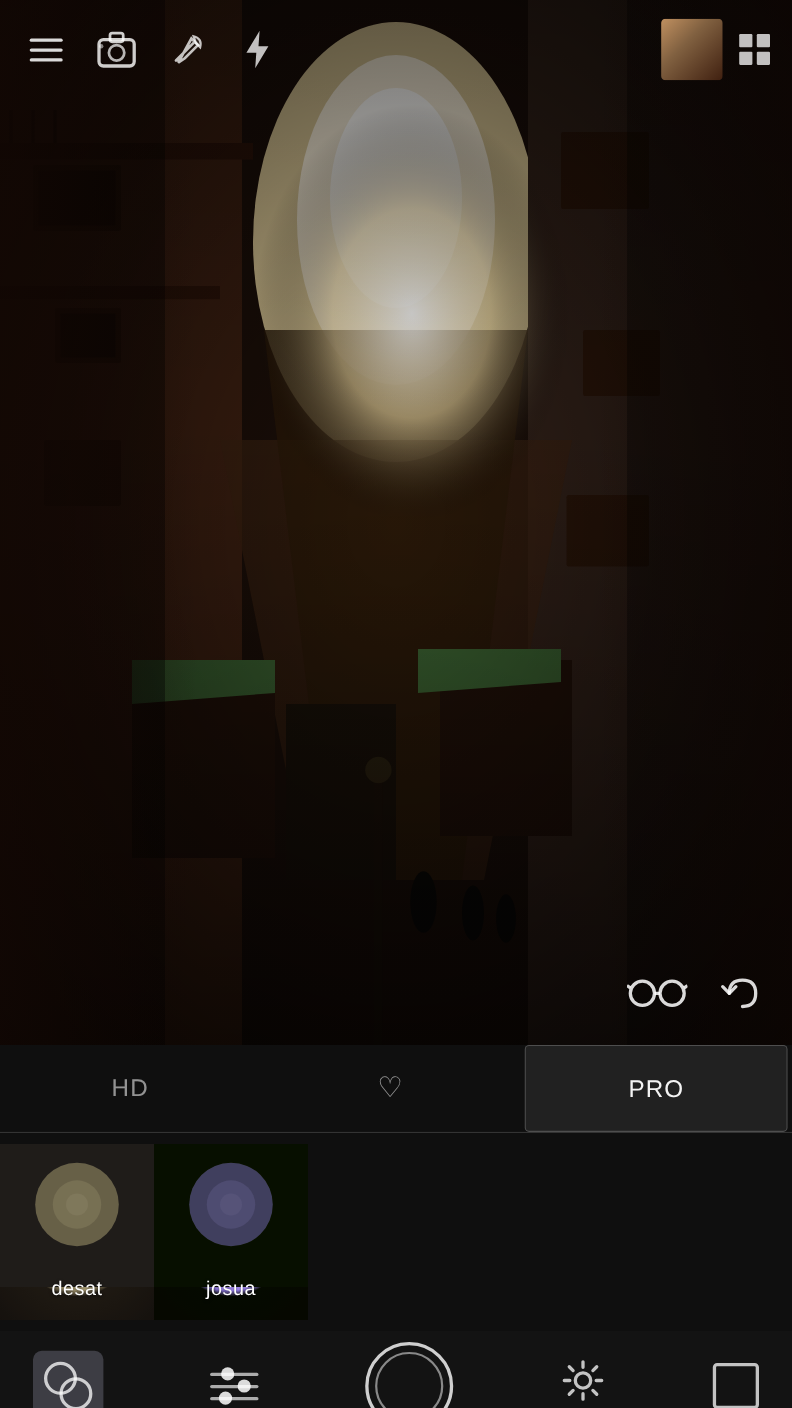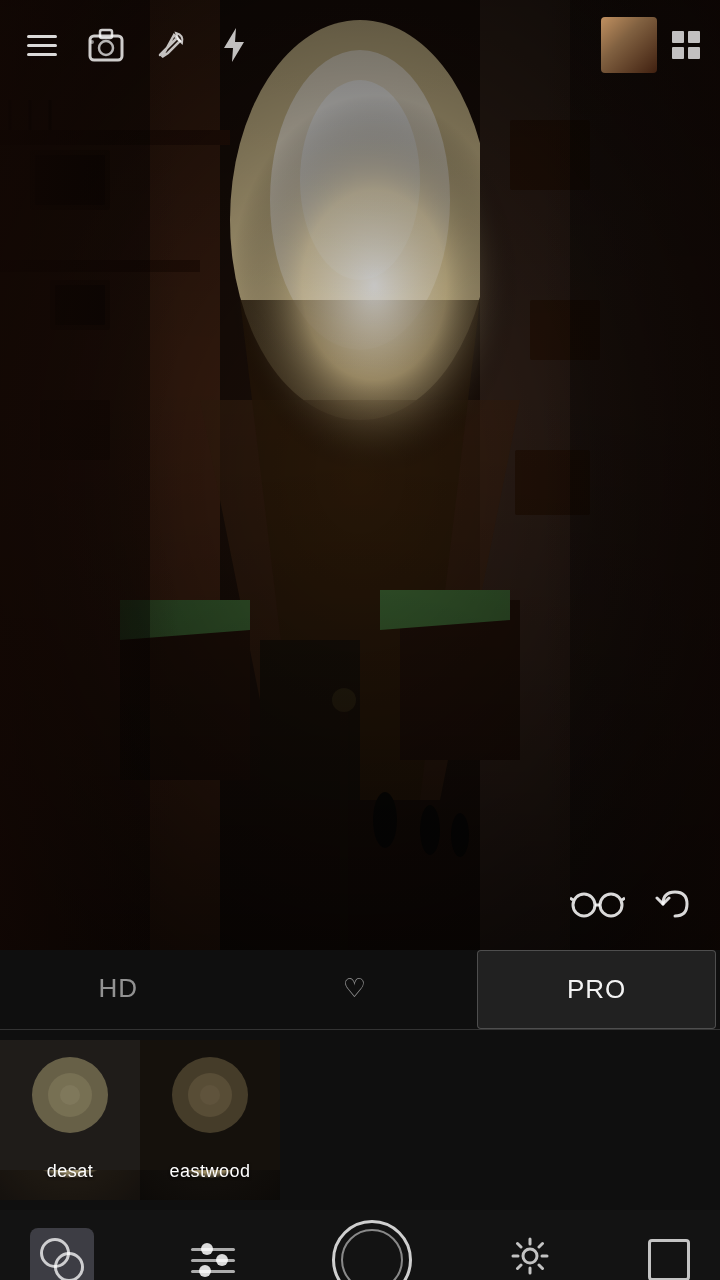--- a/index.html
+++ b/index.html
@@ -138,21 +138,21 @@
       border-bottom: 1px solid #333;
     }
 
     .filter-tab {
       flex: 1;
       height: 100%;
       display: flex;
       align-items: center;
       justify-content: center;
       color: rgba(255,255,255,0.55);
-      font-size: 26px;
+      font-size: 22px;
       font-weight: 500;
       letter-spacing: 1px;
       cursor: pointer;
       border-bottom: 2px solid transparent;
       position: relative;
     }
 
     .filter-tab.active {
       color: rgba(255,255,255,0.95);
       background: rgba(255,255,255,0.08);
@@ -514,34 +514,34 @@
         <ellipse cx="70" cy="55" rx="10" ry="10" fill="#e8c840"></ellipse>
         <rect width="140" height="130" fill="rgba(180,160,140,0.2)"></rect>
         <rect width="140" height="130" fill="rgba(0,0,0,0.3)"></rect>
       </svg>
     </div>
     <div class="filter-label">desat</div>
   </div>
 
 
 
-
   <div class="filter-item">
-    <div class="filter-thumb sf-eastwood filter-thumb-img">
+    <div class="filter-thumb sf-josua filter-thumb-img">
       <svg width="140" height="130" viewBox="0 0 140 130">
-        <rect width="140" height="130" fill="#100a04"></rect>
-        <ellipse cx="70" cy="55" rx="38" ry="38" fill="#c09020" opacity="0.8"></ellipse>
-        <ellipse cx="70" cy="55" rx="22" ry="22" fill="#d0a030"></ellipse>
-        <ellipse cx="70" cy="55" rx="10" ry="10" fill="#e0b040"></ellipse>
-        <rect width="140" height="130" fill="rgba(120,80,20,0.3)"></rect>
-        <rect width="140" height="130" fill="rgba(0,0,0,0.35)"></rect>
+        <rect width="140" height="130" fill="#080818"></rect>
+        <ellipse cx="70" cy="55" rx="38" ry="38" fill="#b09020" opacity="0.9"></ellipse>
+        <ellipse cx="70" cy="55" rx="22" ry="22" fill="#c0a030"></ellipse>
+        <ellipse cx="70" cy="55" rx="10" ry="10" fill="#d0b040"></ellipse>
+        <rect width="140" height="130" fill="rgba(40,40,120,0.3)"></rect>
+        <rect width="140" height="130" fill="rgba(0,0,0,0.25)"></rect>
       </svg>
     </div>
-    <div class="filter-label">eastwood</div>
-  </div>
+    <div class="filter-label">josua</div>
+  </div>
+
 </div>
 
 <div id="bottom-bar">
 
   <div class="lens-icon">
     <div class="lens-circles">
       <div class="lens-c1"></div>
       <div class="lens-c2"></div>
     </div>
   </div>

